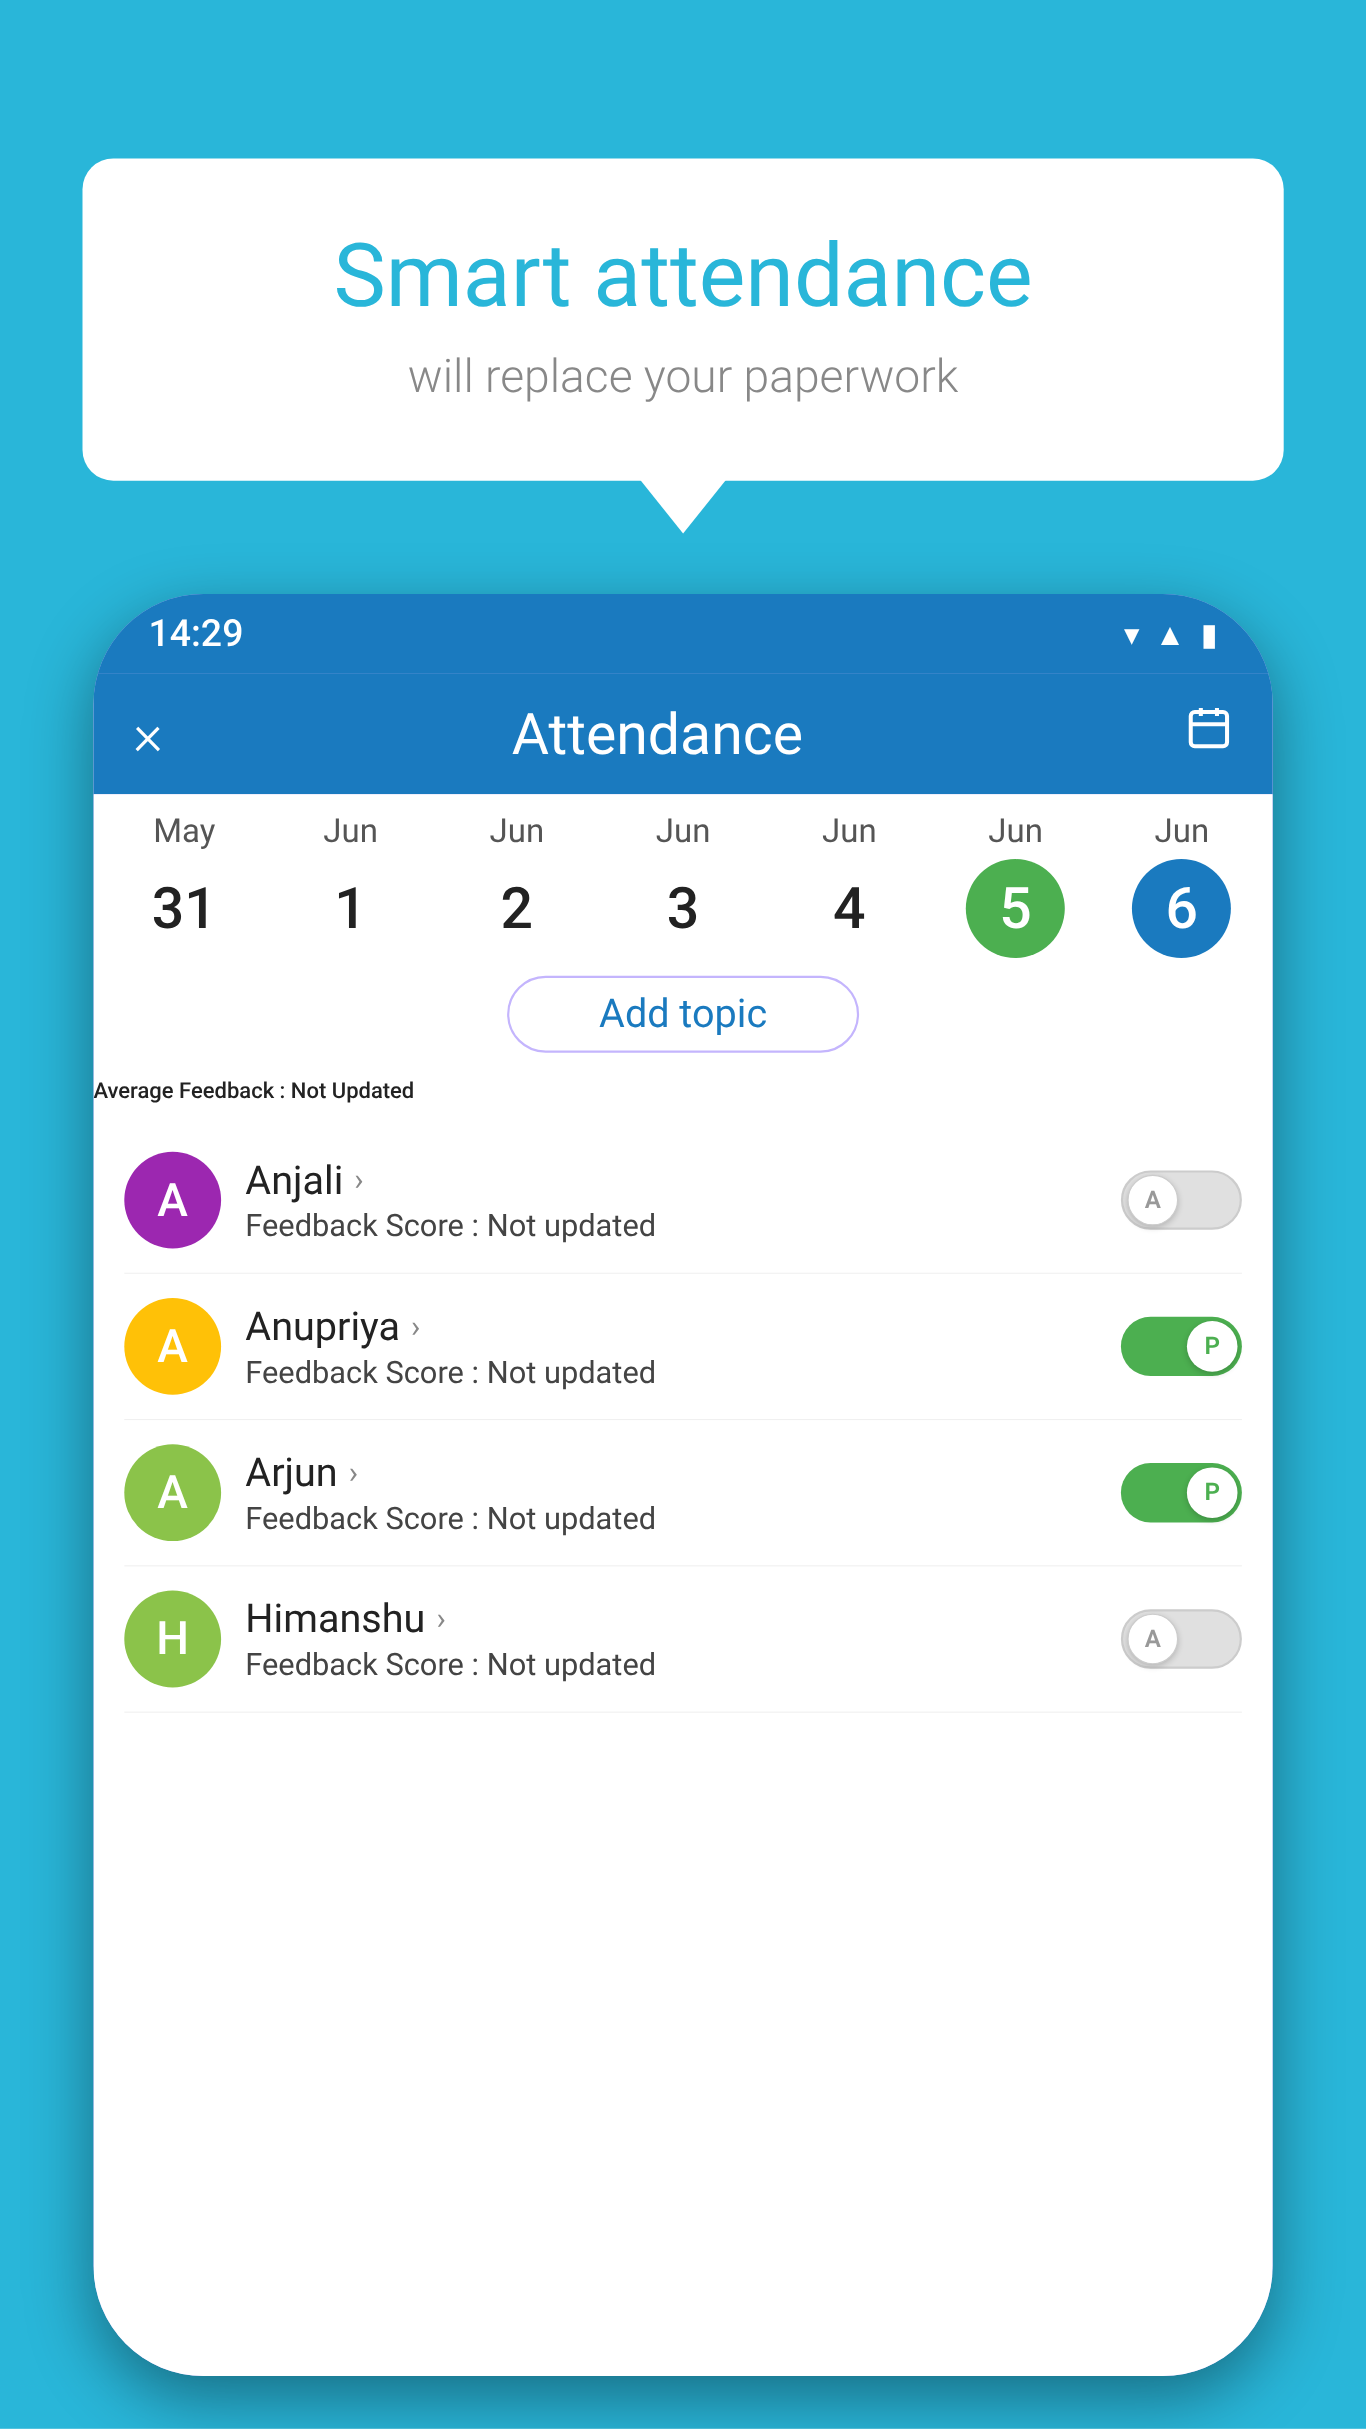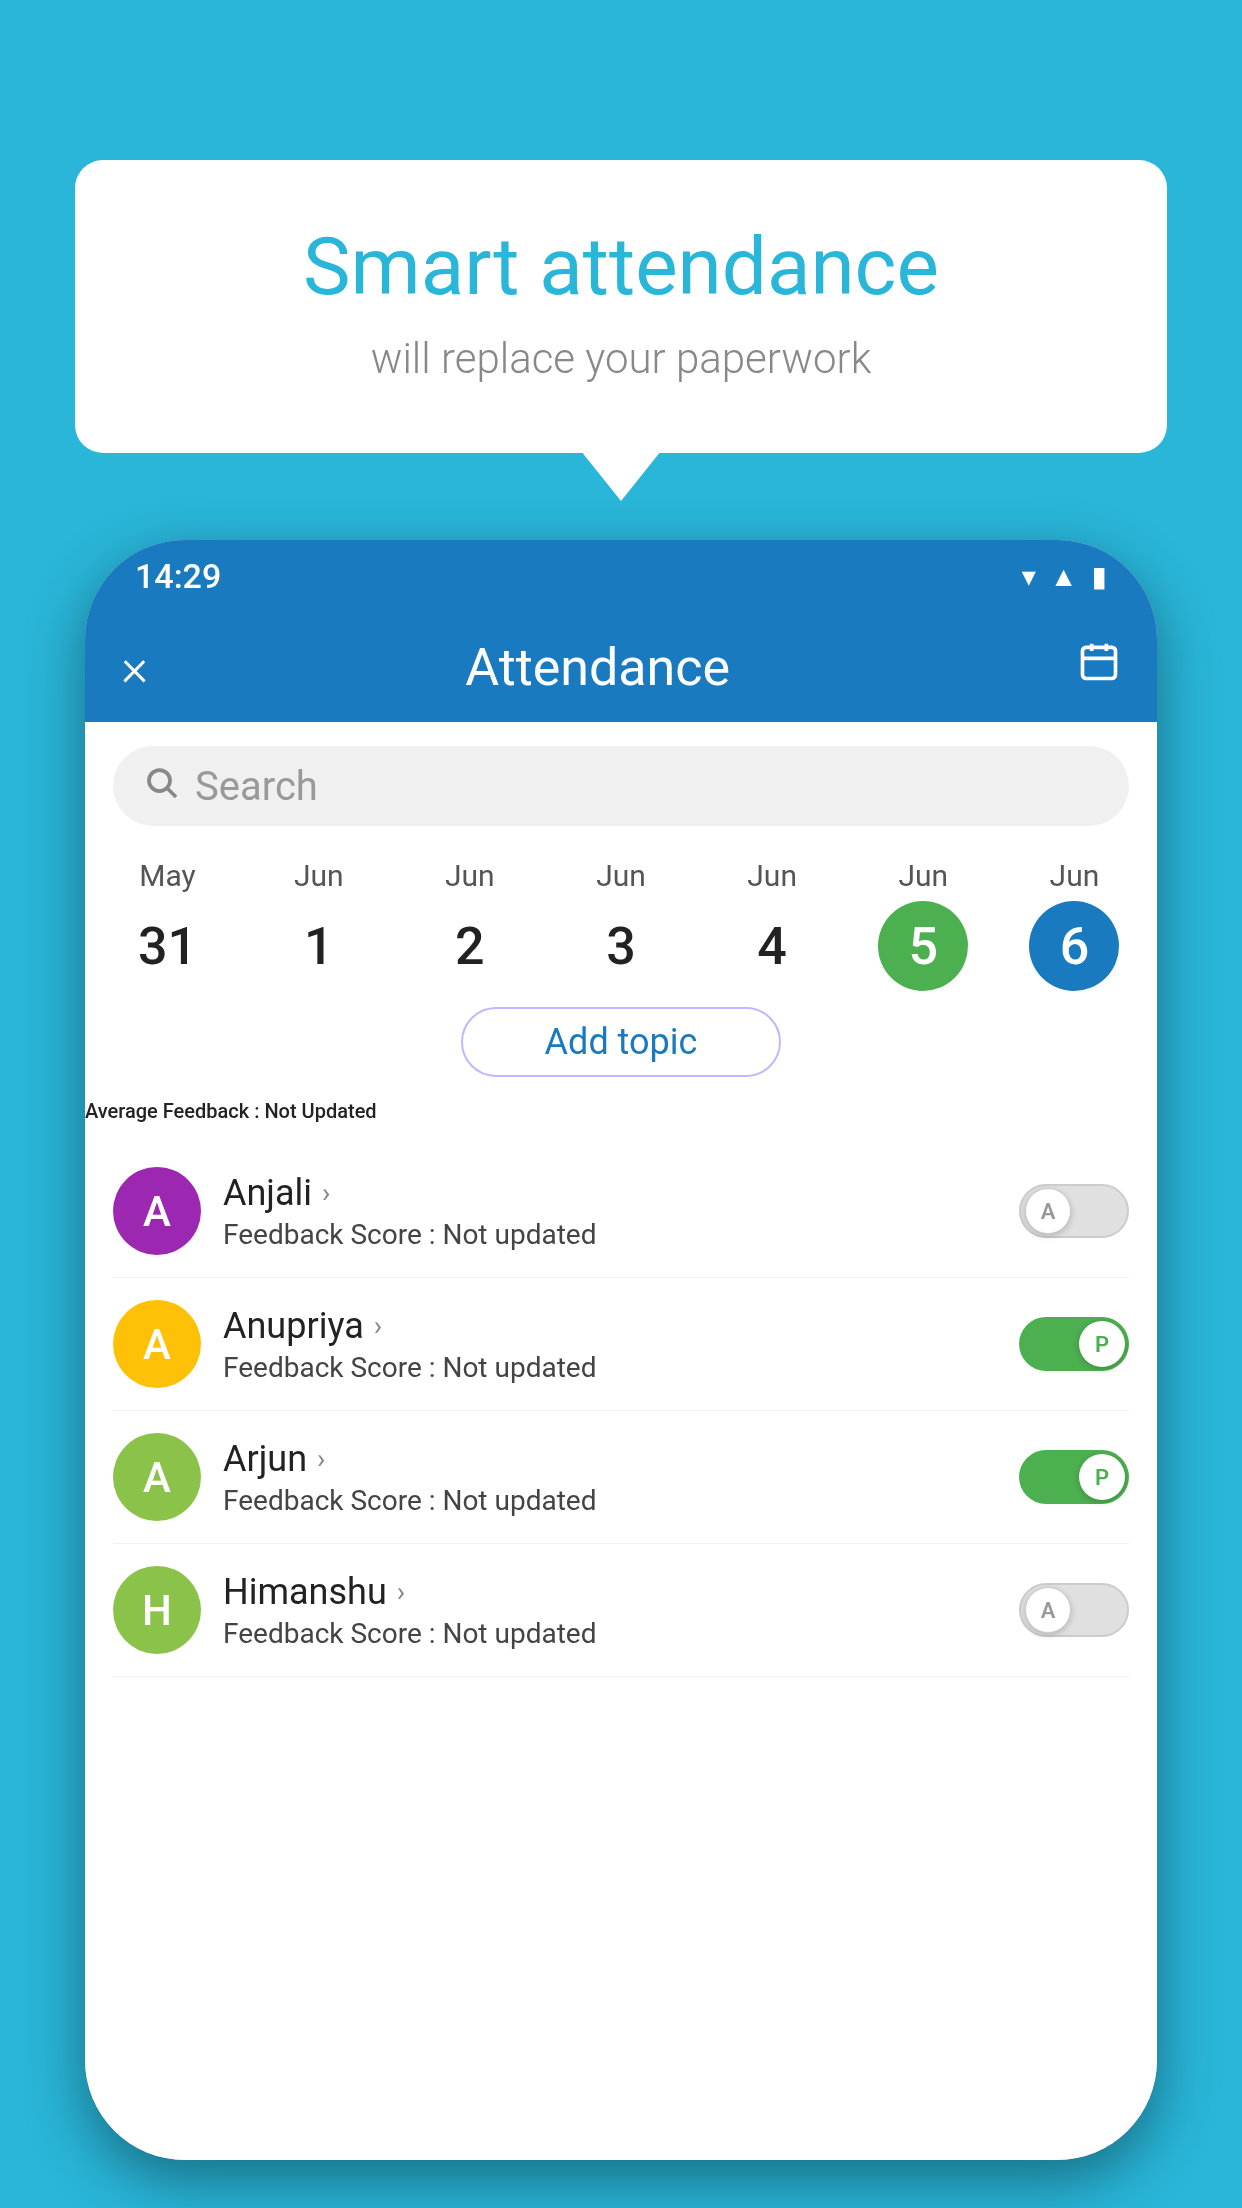--- a/index.html
+++ b/index.html
@@ -8,21 +8,21 @@
       height: 2208px;
       background-color: #29B6D9;
       font-family: 'Roboto', Arial, sans-serif;
       overflow: hidden;
       position: relative;
     }
 
     
     .speech-bubble-container {
       position: absolute;
-      top: 160px;
+      top: 144px;
       left: 75px;
       right: 75px;
     }
     .speech-bubble {
       background: white;
       border-radius: 28px;
       padding: 60px 80px 70px;
       text-align: center;
       position: relative;
     }
@@ -375,29 +375,20 @@
           <rect x="3" y="4" width="18" height="17" rx="2" ry="2" stroke="white" stroke-width="2" fill="none"></rect>
           <line x1="16" y1="2" x2="16" y2="6" stroke="white" stroke-width="2"></line>
           <line x1="8" y1="2" x2="8" y2="6" stroke="white" stroke-width="2"></line>
           <line x1="3" y1="10" x2="21" y2="10" stroke="white" stroke-width="2"></line>
         </svg>
       </span>
     </div>
 
     <div class="phone-screen">
 
-      <div class="search-bar">
-        <span class="search-icon-svg">
-          <svg width="36" height="36" viewBox="0 0 24 24" fill="none" stroke="#888" stroke-width="2.5">
-            <circle cx="11" cy="11" r="7"></circle>
-            <line x1="16.5" y1="16.5" x2="22" y2="22"></line>
-          </svg>
-        </span>
-        <span class="search-input-text">Search</span>
-      </div>
 
       <div class="date-strip">
         <div class="date-col">
           <span class="date-month">May</span>
           <span class="date-day">31</span>
         </div>
         <div class="date-col">
           <span class="date-month">Jun</span>
           <span class="date-day">1</span>
         </div>

